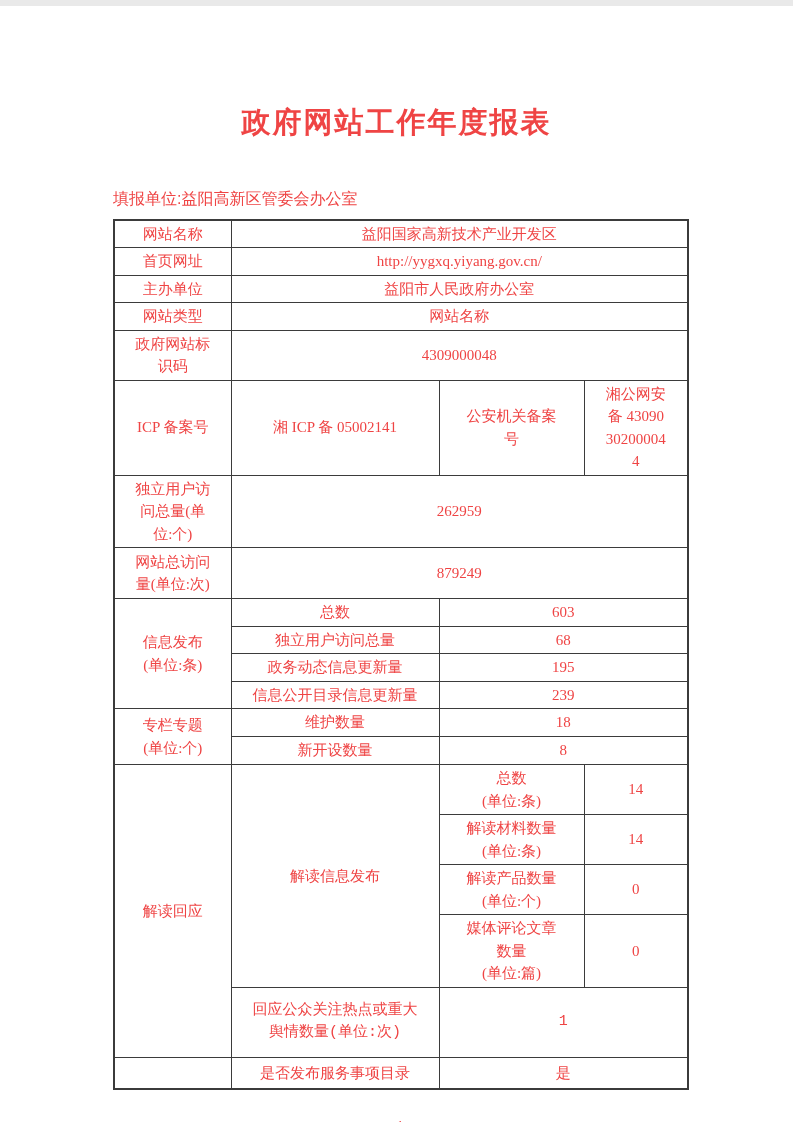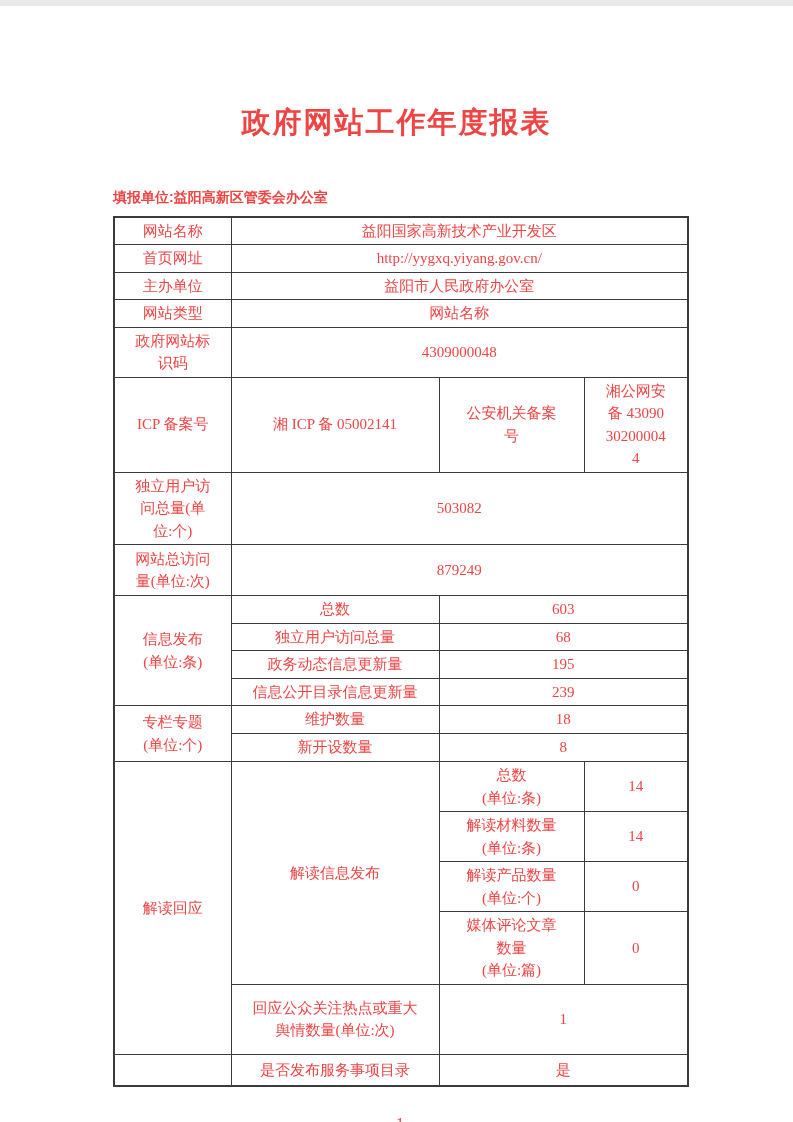--- a/index.html
+++ b/index.html
@@ -23,22 +23,22 @@
   }
   .doc-subtitle {
     margin-top:32px;
     text-align:center;
     font-size:17px;
     letter-spacing:1px;
   }
   .unit-line {
     margin:47px 0 0 113px;
     font-family:"Liberation Sans","DejaVu Sans",sans-serif;
-    font-weight:700;
-    font-size:14px;
+    font-weight:400;
+    font-size:16px;
   }
   table.report {
     border-collapse:collapse;
     table-layout:fixed;
     width:574px;
     margin:9px 0 0 113px;
     border:2px solid #3b3b3b;
   }
   table.report td {
     border:1px solid #3b3b3b;
@@ -53,21 +53,21 @@
   td.brk { word-break:break-all; padding:2px 5px; }
   td.resp-label { padding:2px 30px; }
   .ln { display:block; }
   tr.r-basic  { height:27px; }
   tr.r-icp    { height:68px; }
   tr.r-visit1 { height:49px; }
   tr.r-visit2 { height:51px; }
   tr.r-info   { height:27px; }
   tr.r-spec   { height:28px; }
   tr.r-sub    { height:45px; }
-  tr.r-resp   { height:70px; }
+  tr.r-resp   { height:70px;font-family:Liberation Mono, monospace; }
   tr.r-svc    { height:32px; }
   .pageno {
     width:574px;
     margin:28px 0 0 113px;
     text-align:center;
     font-size:16px;
   }
 </style>
 </head>
 <body>
@@ -111,21 +111,21 @@
 
     <tr class="r-icp">
       <td class="lab">ICP 备案号</td>
       <td>湘 ICP 备 05002141</td>
       <td>公安机关备案号</td>
       <td class="brk">湘公网安备 43090302000044</td>
     </tr>
 
     <tr class="r-visit1">
       <td class="lab">独立用户访问总量(单位:个)</td>
-      <td colspan="3">503082</td>
+      <td colspan="3">262959</td>
     </tr>
     <tr class="r-visit2">
       <td class="lab">网站总访问量(单位:次)</td>
       <td colspan="3">879249</td>
     </tr>
 
     <tr class="r-info">
       <td class="lab" rowspan="4">
         <span class="ln">信息发布</span>
         <span class="ln">(单位:条)</span>

